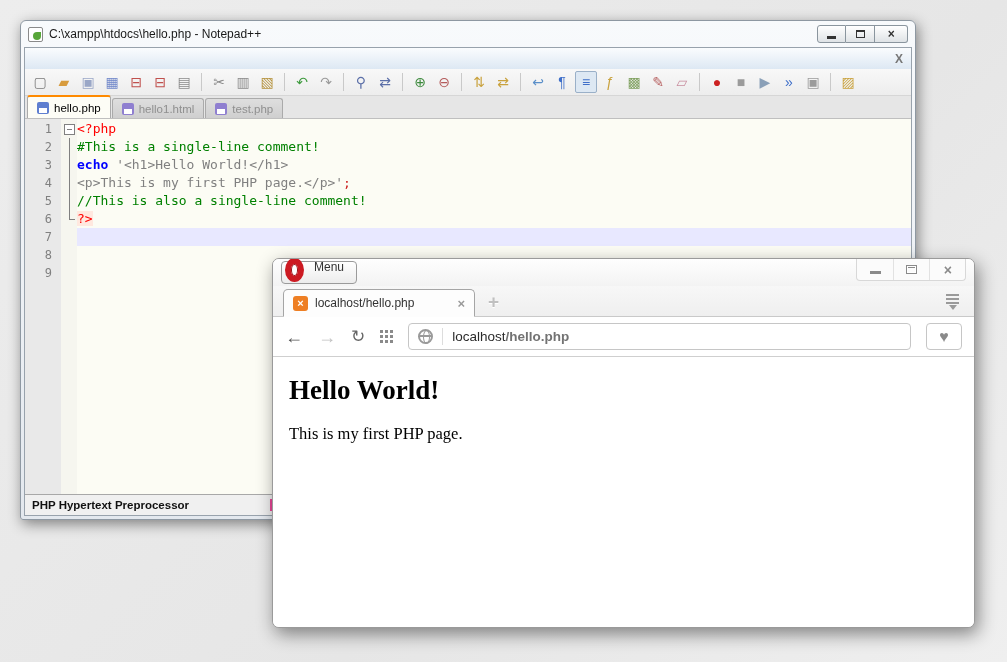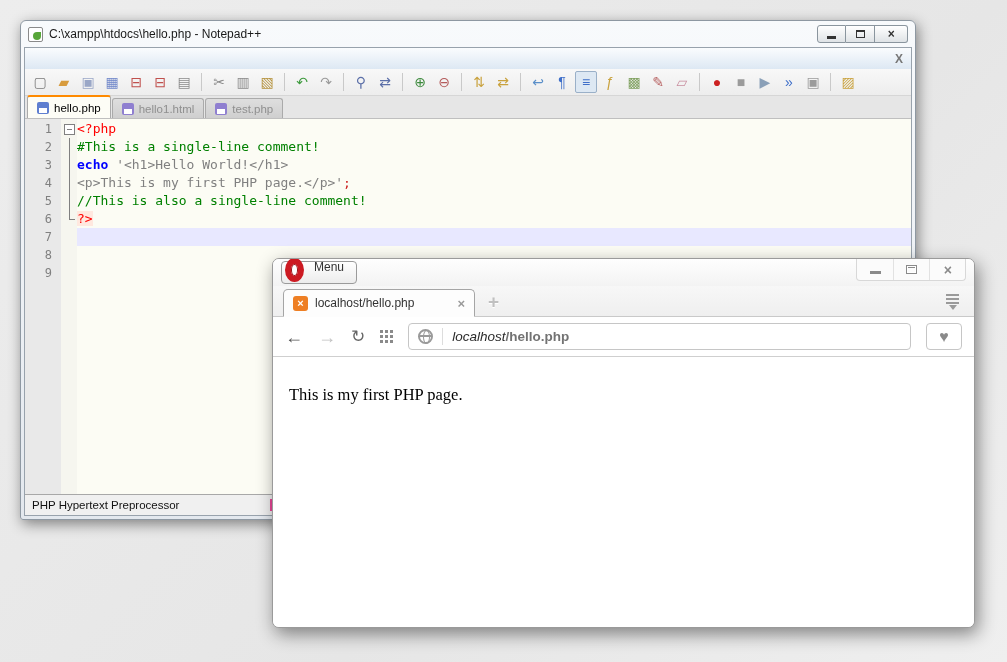--- a/index.html
+++ b/index.html
@@ -67,21 +67,21 @@
   .seg-phptag { color:var(--phptag); }
   .seg-comment { color:var(--comment); }
   .seg-keyword { color:var(--keyword); font-weight:bold; }
   .seg-string { color:var(--string); }
   .seg-punct { color:var(--punct); }
   .tagmatch { background:var(--tagbg); }
 
   .np-statusbar { height:21px; display:flex; align-items:center; background:#f0f0f0;
                   border-top:1px solid #a8a8a8; font-size:11.5px; color:#111; }
   .sb-cell1 { flex:0 0 252px; padding-left:7px; border-right:7px solid #ec4899;
-              box-shadow:1px 0 0 #fff; white-space:nowrap; overflow:hidden; }
+              box-shadow:1px 0 0 #fff; white-space:nowrap; overflow:hidden;font-weight:bold; }
   .sb-cell2 { padding-left:9px; white-space:pre; }
 
   
   .op-window { position:absolute; left:272px; top:258px; width:703px; height:370px; z-index:2;
                background:#fbfbfb; border:1px solid #9a9a9a; border-radius:7px;
                box-shadow:3px 6px 18px rgba(0,0,0,.45); display:flex; flex-direction:column; overflow:hidden; }
   .op-topstrip { height:27px; position:relative; background:linear-gradient(#fefefe,#f3f3f3); }
   .op-menu-btn { position:absolute; left:8px; top:2px; height:23px; display:flex; align-items:center;
                  padding:0 12px 12px 32px; border:1px solid #9a9a9a; border-radius:4px;
                  background:linear-gradient(#ffffff,#ececec); font-size:12px; color:#333; }
@@ -121,21 +121,21 @@
      box-shadow:5px 0 #8a8a8a,10px 0 #8a8a8a,0 5px #8a8a8a,5px 5px #8a8a8a,10px 5px #8a8a8a,
                 0 10px #8a8a8a,5px 10px #8a8a8a,10px 10px #8a8a8a; }
   .op-urlbox { flex:1; height:27px; border:1px solid #c6c6c6; border-radius:4px; background:#fff;
                display:flex; align-items:center; padding:0 9px; gap:9px; }
   .globe-icon { width:15px; height:15px; border:2px solid #9a9a9a; border-radius:50%; position:relative; flex:0 0 15px; }
   .globe-icon::before { content:""; position:absolute; left:-1px; top:4px; width:13px; height:1.5px; background:#9a9a9a; }
   .globe-icon::after { content:""; position:absolute; left:3px; top:-1px; width:5px; height:12px;
                        border:1.5px solid #9a9a9a; border-radius:50%; }
   .url-sep { width:1px; height:17px; background:#ddd; }
   .url-text { font-size:13.5px; }
-  .url-host { color:#2b2b2b;font-style:italic; } .url-path { color:#737373;font-weight:bold; }
+  .url-host { color:#2b2b2b; } .url-path { color:#737373;font-weight:bold; }
   .op-heart { width:36px; height:27px; border:1px solid #c6c6c6; border-radius:4px; display:flex;
               align-items:center; justify-content:center; color:#8a8a8a; font-size:16px; }
 
   .op-content { flex:1; background:#fff; padding:10px 16px; font-family:"Liberation Serif","DejaVu Serif",serif; color:#000; }
   .op-content h1 { font-size:27px; font-weight:bold; margin-top:8px; }
   .op-content p { font-size:16.5px; margin-top:18px; }
 </style>
 </head>
 <body>
 
@@ -308,17 +308,18 @@
       <div class="op-urlbox">
         <span class="globe-icon"></span>
         <span class="url-sep"></span>
         <span class="url-text"><span class="url-host">localhost</span><span class="url-path">/hello.php</span></span>
       </div>
       <span class="op-heart">
           <span>♥</span>
         </span>
     </div>
     <div class="op-content">
+      <h1>Hello World!</h1>
       <p>This is my first PHP page.</p>
     </div>
   </section>
 
 </div>
 
 </body></html>

